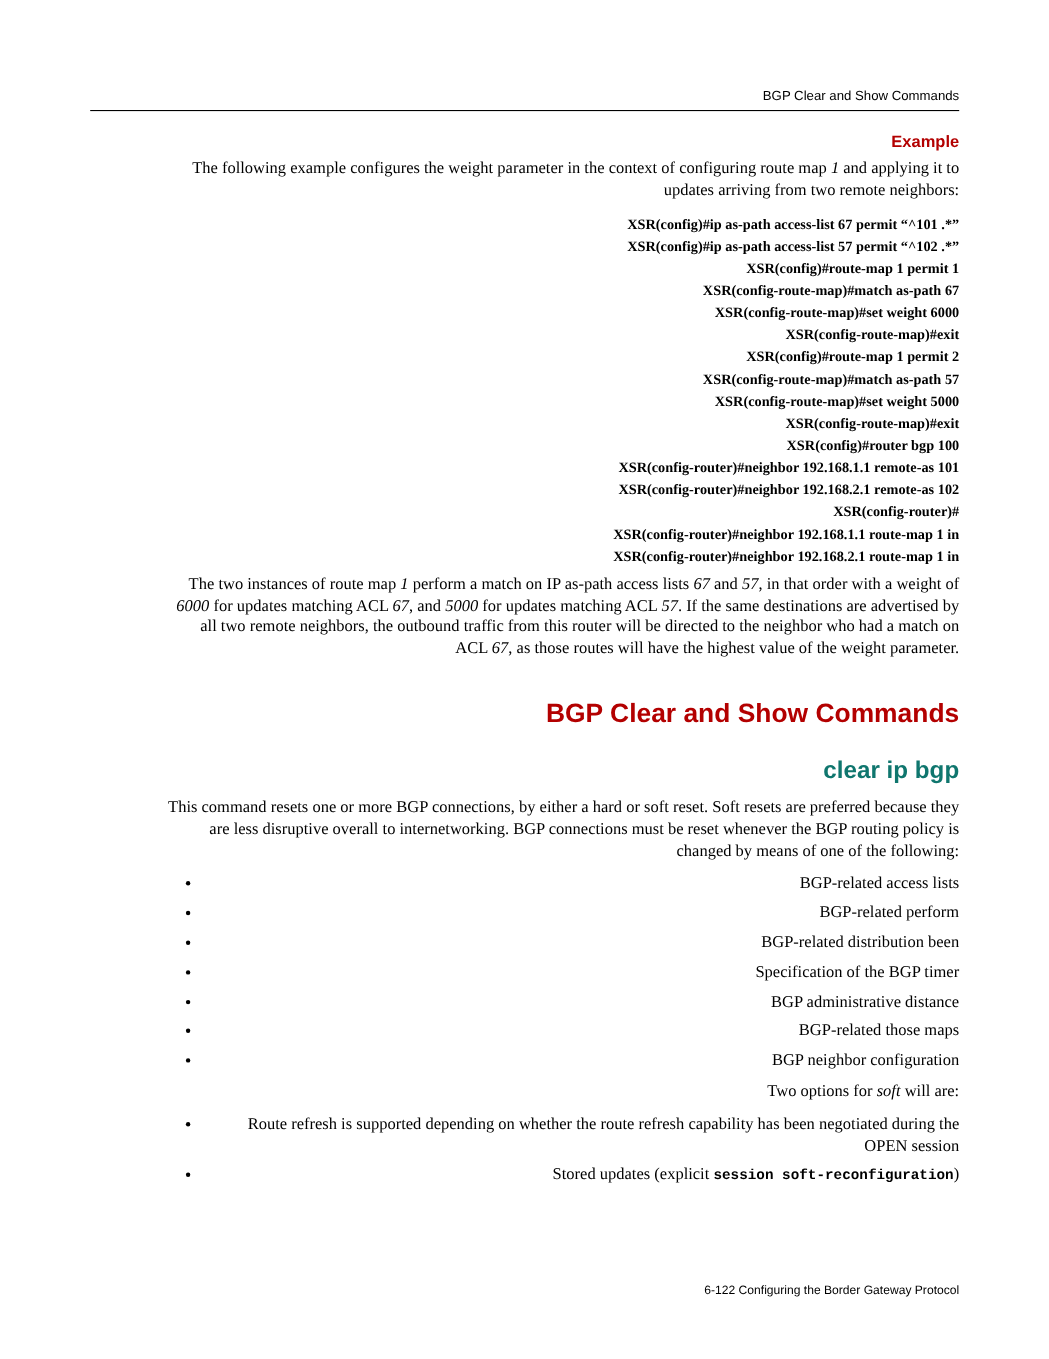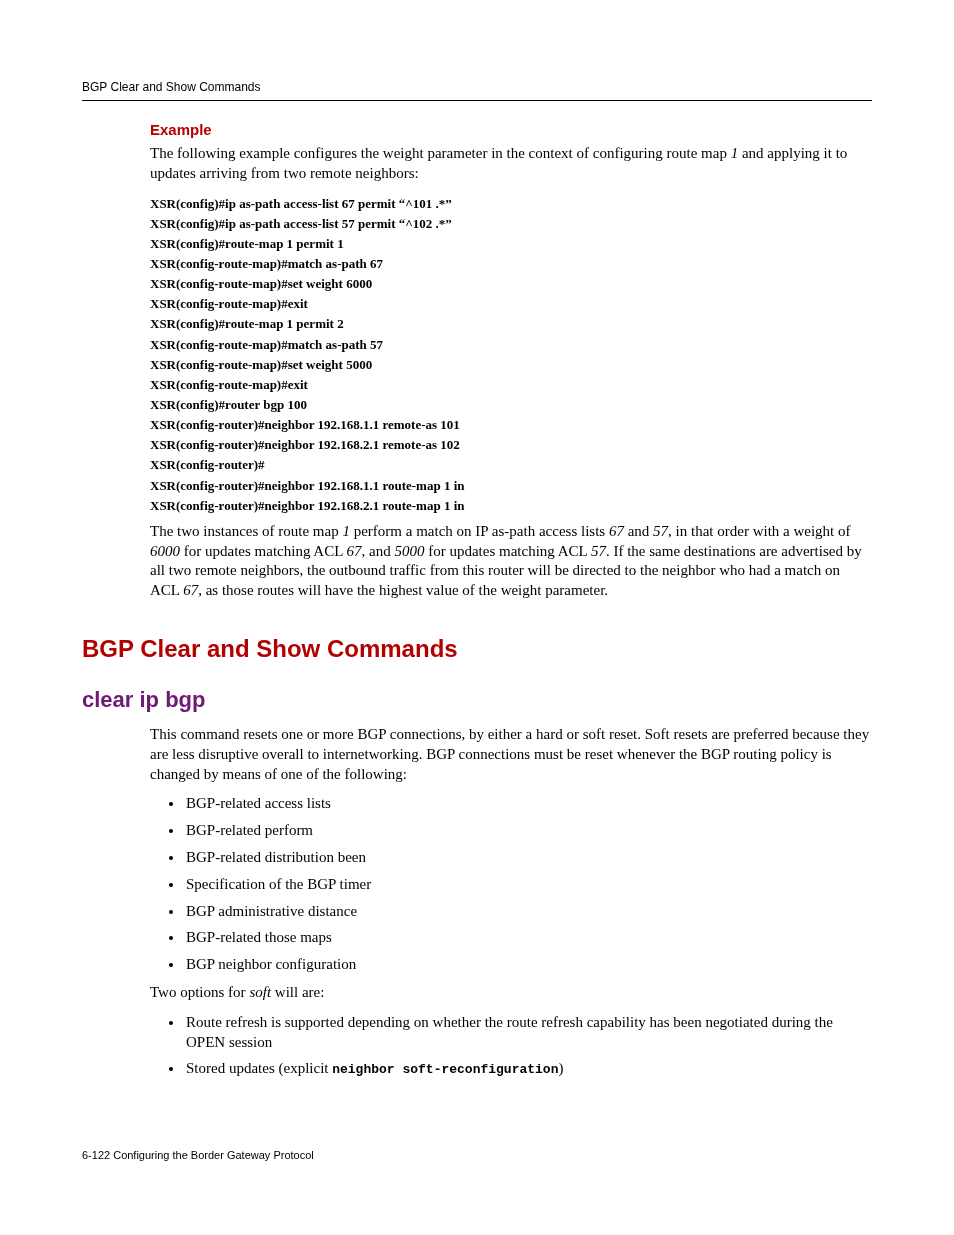--- a/index.html
+++ b/index.html
@@ -6,20 +6,21 @@
     margin: 0;
     padding: 0;
     font-family: "Book Antiqua", Palatino, Georgia, serif;
     color: #000;
     background: #fff;
     width: 954px;
   }
   .page {
     padding: 80px 82px 40px 82px;
     box-sizing: border-box;
+    text-align: right;
   }
   .running-head {
     font-family: Arial, Helvetica, sans-serif;
     font-size: 12px;
     color: #000;
     padding-bottom: 6px;
     border-bottom: 1px solid #000;
     margin-bottom: 20px;
   }
   .indent-block {
@@ -48,21 +49,21 @@
   .h1 {
     font-family: Arial, Helvetica, sans-serif;
     font-weight: bold;
     color: #b30000;
     font-size: 24px;
     margin: 34px 0 18px 0;
   }
   .h2 {
     font-family: Arial, Helvetica, sans-serif;
     font-weight: bold;
-    color: #701a75;
+    color: #0f766e;
     font-size: 22px;
     margin: 24px 0 12px 0;
   }
   ul.bullets {
     list-style: disc;
     margin: 6px 0 8px 0;
     padding-left: 34px;
     font-size: 15px;
     line-height: 1.32;
   }
@@ -71,21 +72,21 @@
     margin-bottom: 7px;
   }
   .mono-inline {
     font-family: "Courier New", monospace;
     font-size: 13px;
     font-weight: bold;
   }
   .footer {
     font-family: Arial, Helvetica, sans-serif;
     font-size: 11px;
-    margin-top: 70px;
+    margin-top: 88px;
     color: #000;
   }
   em, .ital { font-style: italic; }
 </style>
 </head>
 <body>
 
 <div class="page">
 
   <div class="running-head">BGP Clear and Show Commands</div>
@@ -136,19 +137,19 @@
       <li>BGP neighbor configuration</li>
     </ul>
 
     <p class="body-text">
       <span>Two options for </span><em>soft</em><span> will are:</span>
     </p>
 
     <ul class="bullets">
       <li>Route refresh is supported depending on whether the route refresh capability has been negotiated during the OPEN session</li>
       <li>
-        <span>Stored updates (explicit </span><span class="mono-inline">neighbor soft-reconfiguration</span><span>)</span>
+        <span>Stored updates (explicit </span><span class="mono-inline">session soft-reconfiguration</span><span>)</span>
       </li>
     </ul>
   </div>
 
   <div class="footer">6-122   Configuring the Border Gateway Protocol</div>
 </div>
 
 </body></html>

